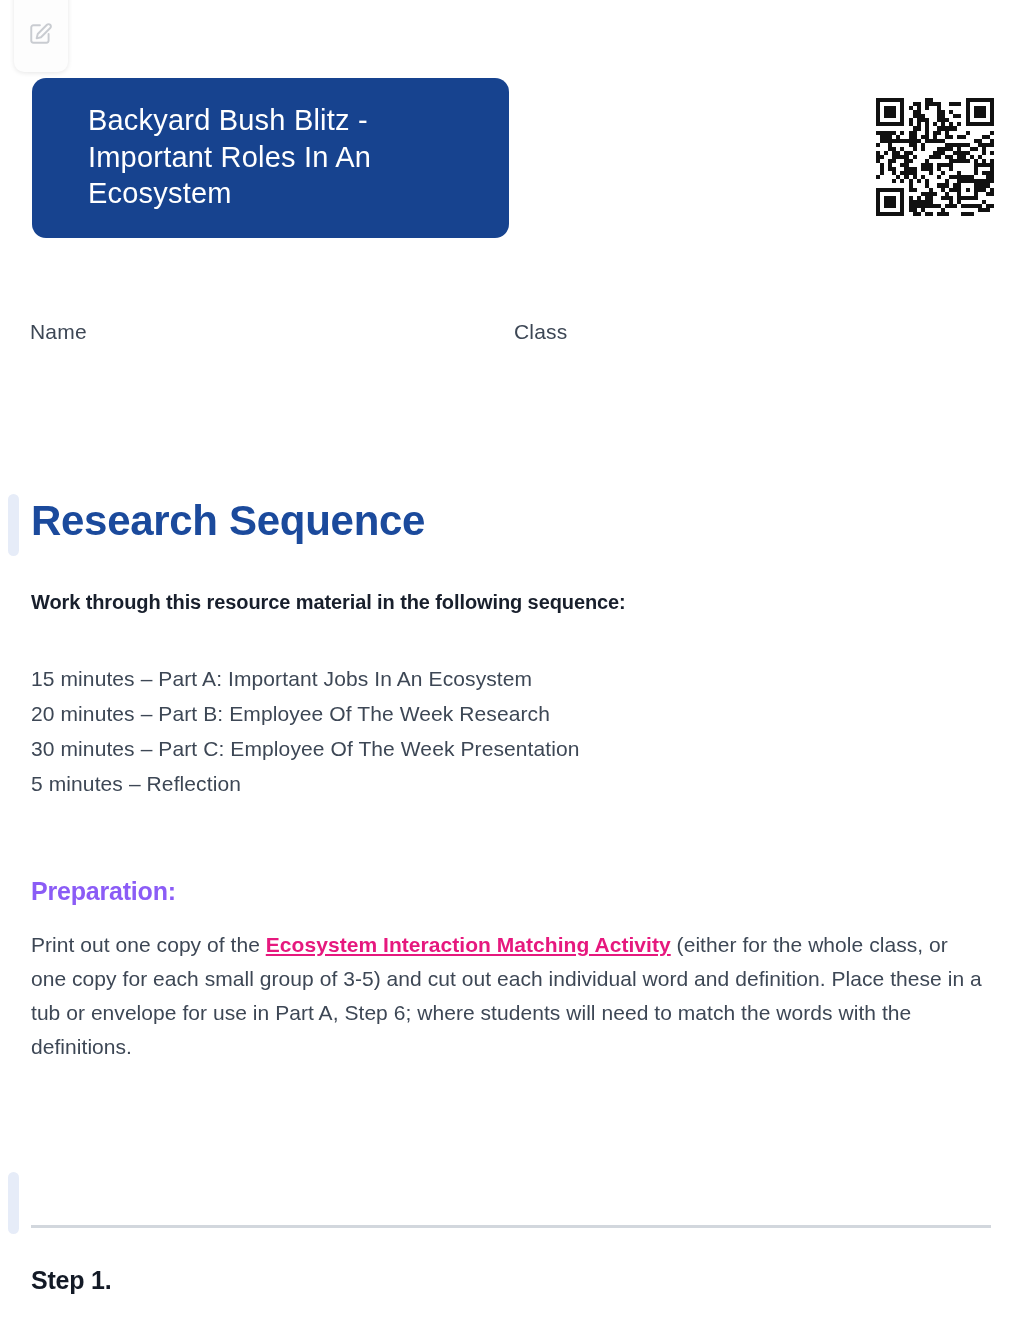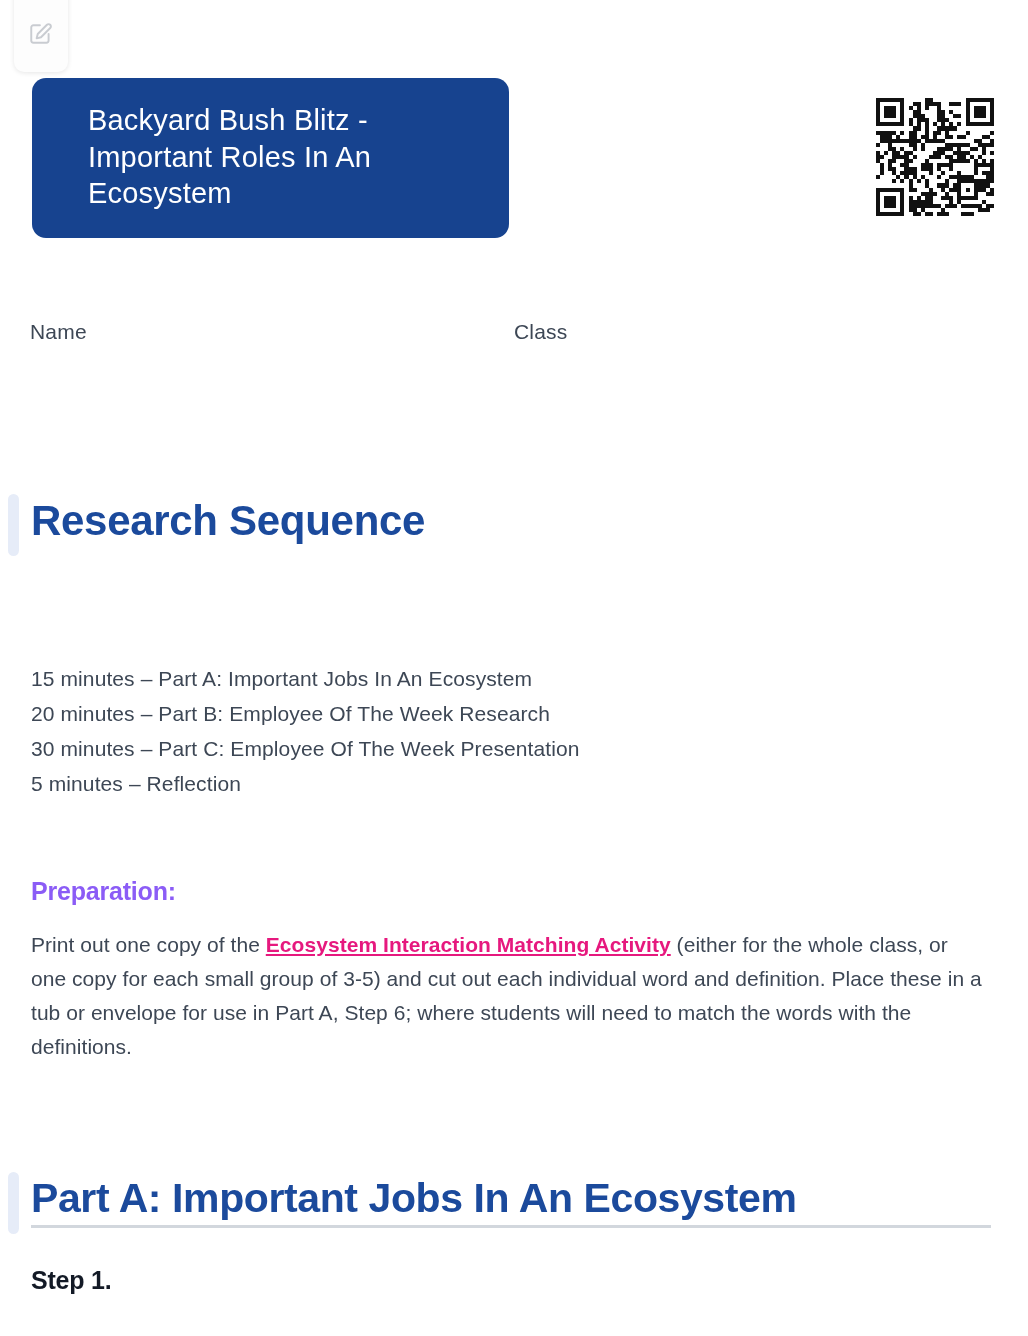--- a/index.html
+++ b/index.html
@@ -222,30 +222,30 @@
   </div>
 
   <div class="field-row">
     <div class="field-label name">Name</div>
     <div class="field-label class">Class</div>
   </div>
 
   <div class="accent-bar bar-teaching"></div>
   <h1 class="h-teaching">Research Sequence</h1>
 
+  <div class="lead-bold">Work through this resource material in the following sequence:</div>
 
   <ul class="seq-list">
     <li>15 minutes – Part A: Important Jobs In An Ecosystem</li>
     <li>20 minutes – Part B: Employee Of The Week Research</li>
     <li>30 minutes – Part C: Employee Of The Week Presentation</li>
     <li>5 minutes – Reflection</li>
   </ul>
 
   <h2 class="h-prep">Preparation:</h2>
   <p class="prep-para"><span>Print out one copy of the </span><a class="prep-link" href="#">Ecosystem Interaction Matching Activity</a><span> (either for the whole class, or one copy for each small group of 3-5) and cut out each individual word and definition. Place these in a tub or envelope for use in Part A, Step 6; where students will need to match the words with the definitions.</span></p>
 
   <div class="accent-bar bar-parta"></div>
-  <h1 class="h-parta">Part A: Important Jobs In An Ecosystem</h1>
   <div class="rule-parta"></div>
 
   <h2 class="h-step">Step 1.</h2>
 
 </div>
 
 </body></html>

